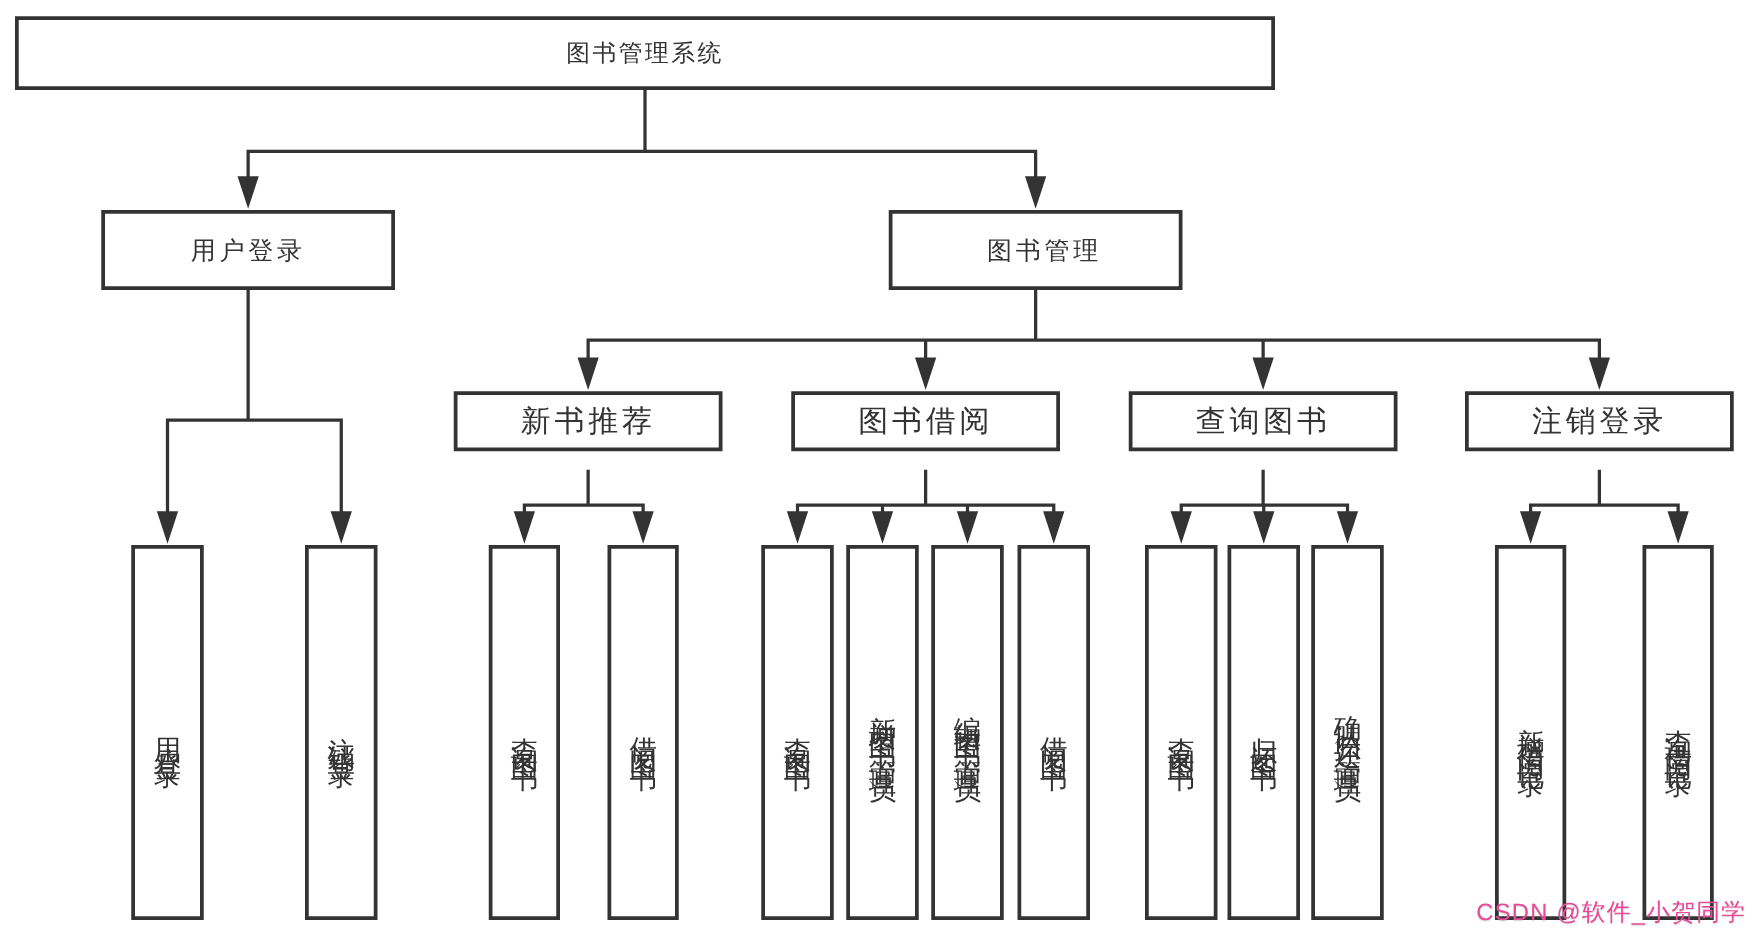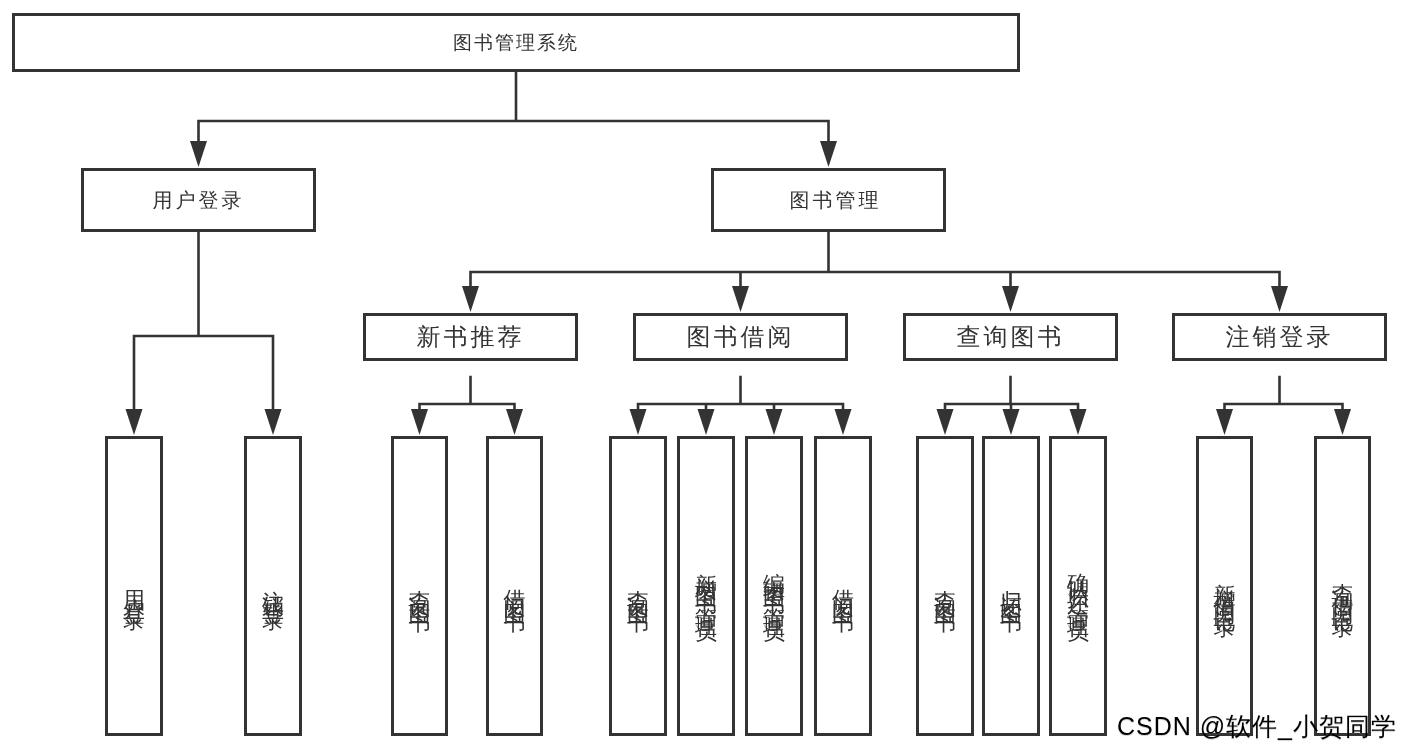--- a/index.html
+++ b/index.html
@@ -82,22 +82,22 @@
   .lf-8  { left: 814px; }
   .lf-9  { left: 916px; }
   .lf-10 { left: 982px; }
   .lf-11 { left: 1049px; }
   .lf-12 { left: 1196px; width: 57px; }
   .lf-13 { left: 1314px; width: 57px; }
   .watermark {
     position: absolute;
     right: 8px;
     bottom: 4px;
-    font-size: 25px;
-    color: #000000;
+    font-size: 19px;
+    color: #ec4899;
     letter-spacing: 1px;
     text-shadow: 0 1px 1px rgba(120,120,120,0.35);
   }
 </style>
 </head>
 <body>
 
 <div id="stage">
 
   <svg id="connectors" viewBox="0 0 1405 747" xmlns="http://www.w3.org/2000/svg">

